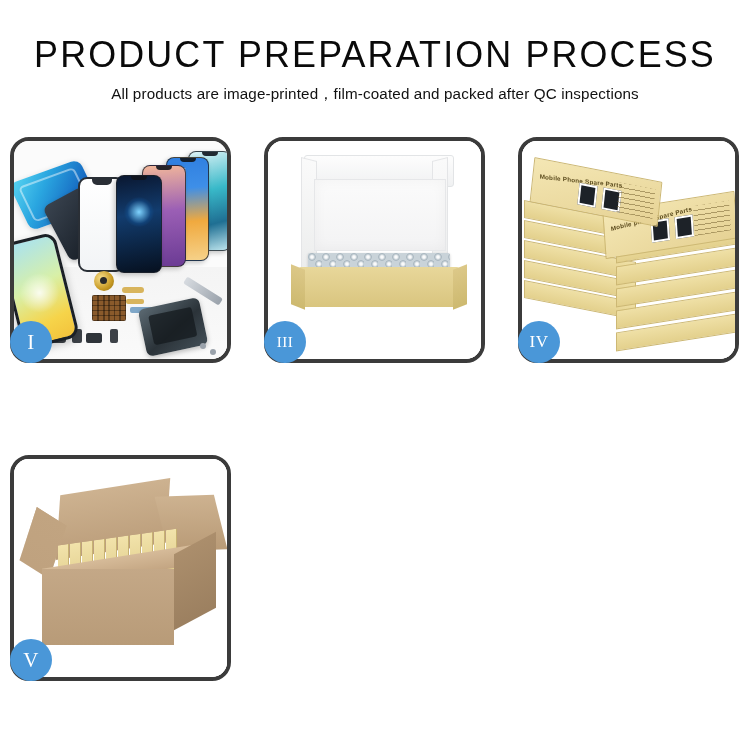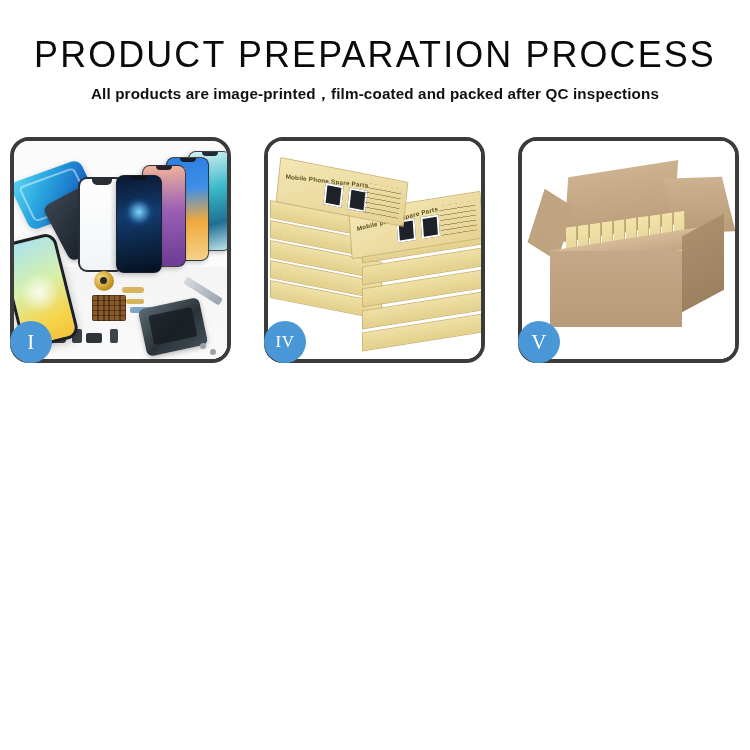--- a/index.html
+++ b/index.html
@@ -23,21 +23,21 @@
     letter-spacing: 2.2px;
     color: #0a0a0a;
     line-height: 44px;
     white-space: nowrap;
     transform: scaleX(0.97);
   }
 
   .page-subtitle {
     font-family: "Liberation Sans", sans-serif;
     font-size: 15.2px;
-    font-weight: 700;
+    font-weight: 400;
     color: #111111;
     line-height: 20px;
     margin-top: 7px;
     letter-spacing: 0.15px;
     white-space: nowrap;
   }
 
   
   .grid {
     position: absolute;
@@ -423,20 +423,32 @@
         <div class="tweezers"></div>
         <div class="pt" style="left:186px;top:70px;width:6px;height:6px;border-radius:50%;background:#9aa2ab;"></div>
         <div class="pt" style="left:196px;top:76px;width:6px;height:6px;border-radius:50%;background:#9aa2ab;"></div>
       </div>
       <div class="phone-white"></div>
     </div>
     <div class="badge">I</div>
   </div>
 
 
+  <div class="panel p3">
+    <div class="panel-inner">
+      <div class="bg"></div>
+      <div class="lid-flap"></div>
+      <div class="box-side-l"></div>
+      <div class="box-side-r"></div>
+      <div class="foam-panel"></div>
+      <div class="bubble-item"></div>
+      <div class="kraft-base"></div>
+    </div>
+    <div class="badge xwide">III</div>
+  </div>
 
   <div class="panel p4">
     <div class="panel-inner">
       <div class="bg"></div>
       <div class="stack">
         <div class="rbox lc lc5"></div>
         <div class="rbox lc lc4"></div>
         <div class="rbox lc lc3"></div>
         <div class="rbox lc lc2"></div>
         <div class="rbox lc lc1"></div>

